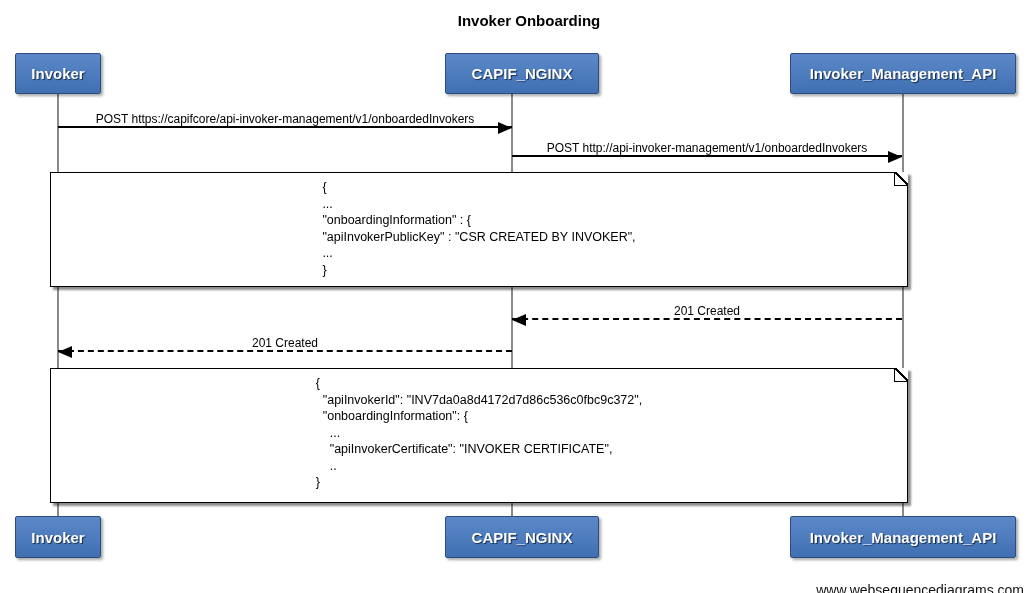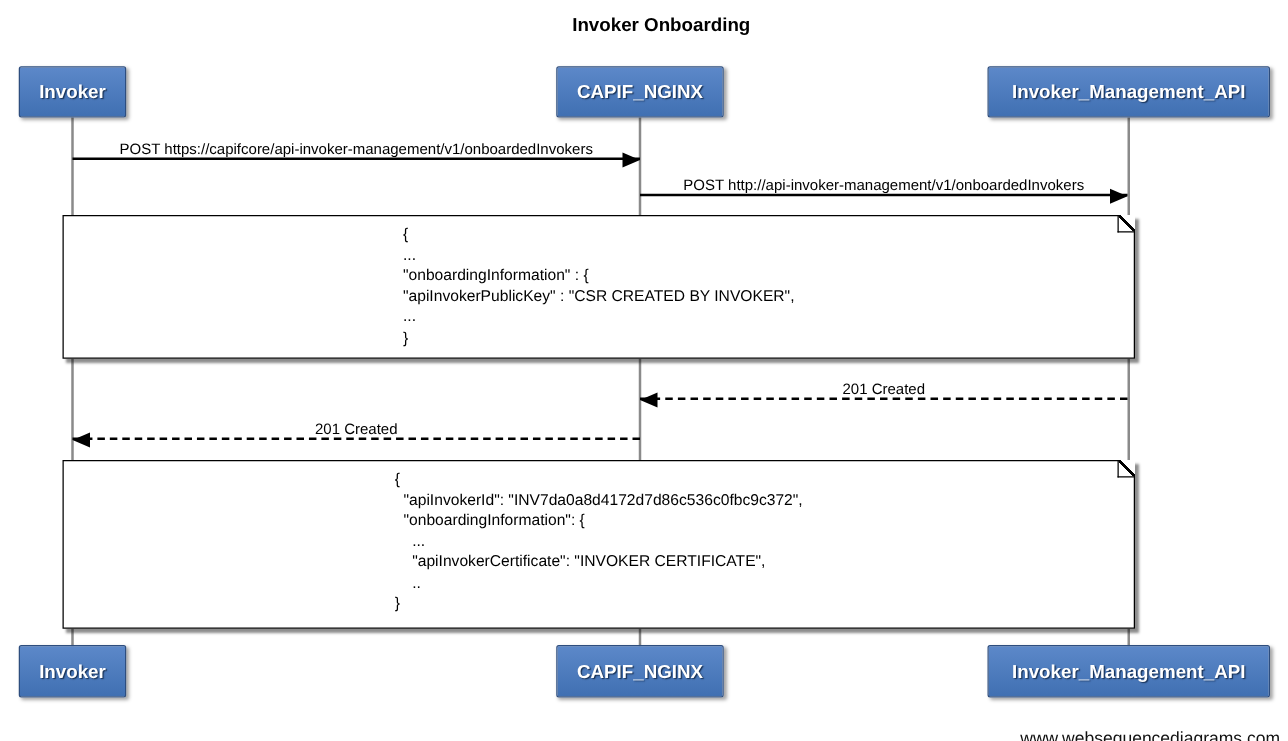--- a/index.html
+++ b/index.html
@@ -108,21 +108,21 @@
     position: absolute;
     top: 568px;
     right: 6px;
     font-size: 14px;
     color: #111;
     margin-top: 14px;
   }
 
   
   #actor-invoker-top, #actor-invoker-bottom { left: 15px; width: 86px; }
-  #actor-capif-top,   #actor-capif-bottom   { left: 445px; width: 134px; }
+  #actor-capif-top,   #actor-capif-bottom   { left: 445px; width: 154px; }
   #actor-ima-top,     #actor-ima-bottom     { left: 790px; width: 226px; }
   .actor.top { top: 53px; }
   .actor.bottom { top: 516px; height: 42px; }
 
   #lifeline-invoker { left: 57px; }
   #lifeline-capif   { left: 511px; }
   #lifeline-ima     { left: 902px; }
 
   #msg-1 { left: 58px;  width: 454px; top: 106px; height: 22px; }
   #msg-2 { left: 512px; width: 390px; top: 135px; height: 22px; }

